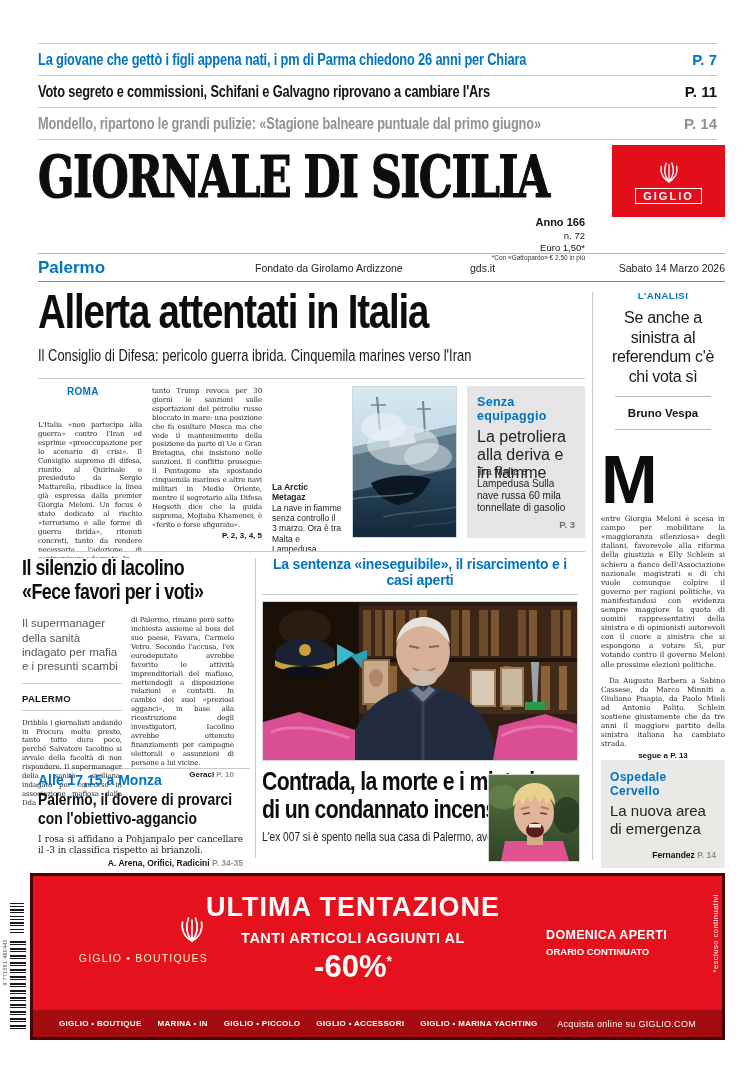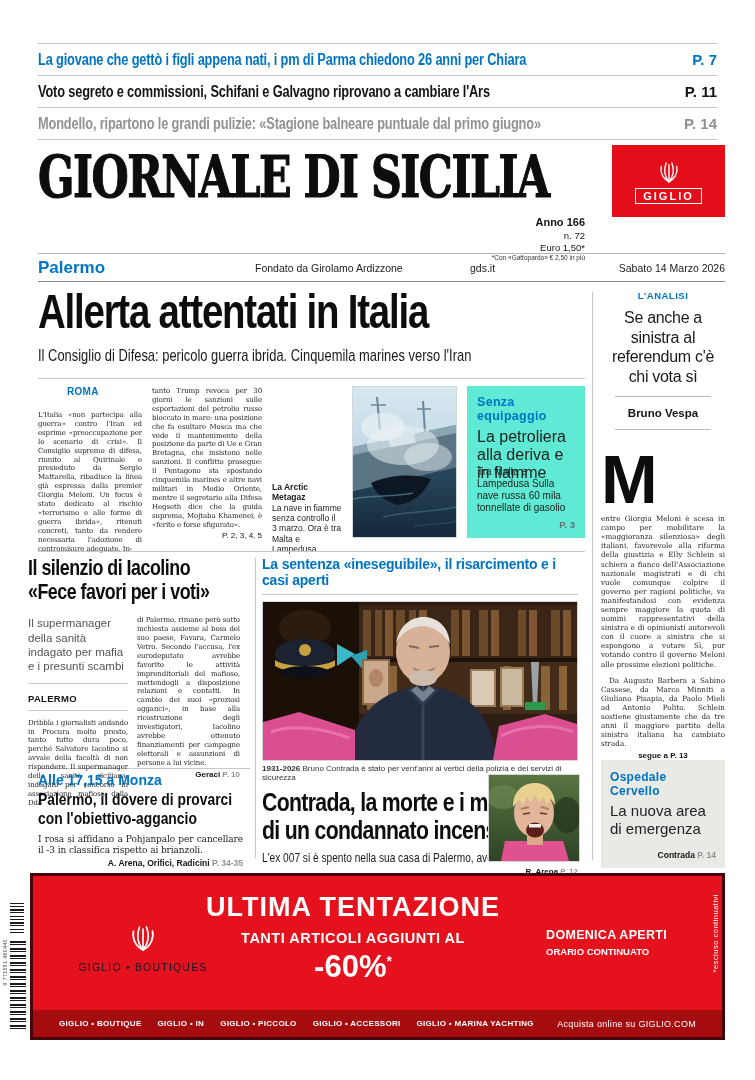--- a/index.html
+++ b/index.html
@@ -38,48 +38,48 @@
   
   .lead{position:absolute;left:38px;top:288px;width:547px;}
   .lead-h{font-size:48px;font-weight:bold;letter-spacing:-1.5px;line-height:1.02;color:#0d0d0d;
       transform:scaleX(.8);transform-origin:left center;white-space:nowrap;}
   .lead-sub{margin-top:9px;font-size:17px;color:#1a1a1a;transform:scaleX(.76);transform-origin:left center;white-space:nowrap;}
   .lead-cols{position:absolute;left:38px;top:378px;width:547px;height:172px;border-top:1px solid #c8c8c8;
       display:flex;gap:10px;padding-top:7px;box-sizing:content-box;overflow:hidden;}
   .kicker{color:#0074c4;font-weight:bold;font-size:10px;letter-spacing:.3px;}
   .serif{font-family:"DejaVu Serif",serif;font-size:7px;line-height:8.9px;text-align:justify;
       letter-spacing:-.1px;color:#1e1e1e;}
-  .lc1{width:104px;} .lc1 .kicker{margin-bottom:14px;padding-left:29px;}
+  .lc1{width:104px;} .lc1 .kicker{margin-bottom:24px;padding-left:29px;}
   .lc2{width:110px;padding-top:1px;}
-  .pages{text-align:right;font-weight:normal;font-size:8px;margin-top:1px;font-family:"Liberation Sans",sans-serif;}
+  .pages{text-align:right;font-weight:bold;font-size:8px;margin-top:1px;font-family:"Liberation Sans",sans-serif;}
   .lcap{width:70px;display:flex;flex-direction:column;justify-content:flex-end;padding-bottom:4px;
       font-size:8.5px;line-height:1.2;color:#222;}
   .lcap b{display:block;margin-bottom:1px;}
   .lphoto{width:105px;height:152px;border:1px solid #cfd8dd;box-sizing:border-box;}
-  .lbox{flex:1;background:#5eead4;height:152px;box-sizing:border-box;padding:9px 10px;position:relative;}
+  .lbox{flex:1;background:#e5e5e5;height:152px;box-sizing:border-box;padding:9px 10px;position:relative;}
   .lbox .kicker{font-size:12.5px;}
   .lbox-title{font-size:16px;line-height:1.12;color:#222;margin-top:5px;}
   .lbox-body{font-size:10px;line-height:1.2;color:#222;position:absolute;left:10px;right:10px;bottom:24px;}
   .lbox-page{position:absolute;right:10px;bottom:8px;font-weight:bold;font-size:9.5px;color:#6b6f72;}
 
   
-  .iacolino{position:absolute;left:28px;top:556px;width:212px;}
+  .iacolino{position:absolute;left:22px;top:556px;width:212px;}
   .ia-h{font-size:21.5px;font-weight:bold;letter-spacing:-.6px;line-height:1.12;color:#0d0d0d;
       transform:scaleX(.83);transform-origin:left center;white-space:nowrap;}
   .ia-cols{display:flex;gap:9px;margin-top:12px;}
   .iac1{width:100px;} .iac2{width:103px;}
   .ia-sub{font-size:11.5px;line-height:1.25;color:#555;}
   .ia-krow{border-top:1px solid #c8c8c8;border-bottom:1px solid #c8c8c8;margin:9px 0 8px;padding:4px 0;}
   .ia-kick{font-size:9.5px;font-weight:bold;color:#141414;letter-spacing:.3px;}
   .byline{text-align:right;font-weight:bold;font-size:8px;margin-top:2px;}
   .byline .pg{color:#8f9193;}
 
   
   .contrada{position:absolute;left:262px;top:556px;width:316px;}
-  .con-kick{color:#0074c4;font-weight:bold;font-size:14px;letter-spacing:-.2px;}
+  .con-kick{color:#0074c4;font-weight:bold;font-size:14px;letter-spacing:-.2px;text-align:center;}
   .con-rule{height:1px;background:#c8c8c8;margin:6px 0 6px;}
   .con-photo{width:316px;height:160px;border:1px solid #d5d5d5;box-sizing:border-box;}
   .con-cap{font-size:8px;color:#333;margin-top:3px;}
   .con-h{font-size:25px;font-weight:bold;letter-spacing:-.8px;line-height:1.1;color:#0d0d0d;margin-top:7px;
       transform:scaleX(.85);transform-origin:left center;white-space:nowrap;}
   .con-sub{font-size:13px;color:#1a1a1a;margin-top:6px;transform:scaleX(.78);transform-origin:left center;white-space:nowrap;}
 
   
   .monza{position:absolute;left:38px;top:772px;width:547px;height:90px;}
   .mo-kick{color:#0074c4;font-weight:bold;font-size:14px;}
@@ -102,21 +102,21 @@
   .segue{text-align:center;font-weight:bold;font-size:8px;margin-top:3px;}
   .rail-box{margin-top:auto;background:#e9e9e6;padding:10px 9px 8px;}
   .rail-box .kicker{font-size:12px;}
   .rb-title{font-size:15px;line-height:1.18;color:#222;margin-top:4px;}
   .rb-by{text-align:right;font-weight:bold;font-size:8.5px;margin-top:12px;}
   .rb-by .pg{color:#8f9193;}
 
   
   .ad{position:absolute;left:30px;top:873px;width:695px;height:167px;background:#e5111c;
       border:3px solid #460609;box-sizing:border-box;}
-  .ad-logo{position:absolute;left:45px;top:47px;width:130px;text-align:center;color:#0f172a;}
+  .ad-logo{position:absolute;left:45px;top:38px;width:130px;text-align:right;color:#fef9c3;}
   .ad-logo-text{font-size:10.5px;letter-spacing:1.2px;margin-top:4px;}
   .ad-center{position:absolute;left:155px;width:330px;top:16px;text-align:center;color:#fff;}
   .ad-title{font-size:27px;font-weight:bold;letter-spacing:1px;}
   .ad-sub{font-size:14.5px;font-weight:bold;margin-top:7px;letter-spacing:.5px;}
   .ad-disc{font-size:31px;font-weight:bold;margin-top:3px;}
   .ad-disc sup{font-size:14px;}
   .ad-right{position:absolute;right:55px;top:52px;color:#fff;}
   .ad-r1{font-size:12.5px;font-weight:bold;letter-spacing:.3px;}
   .ad-r2{font-size:9.5px;font-weight:bold;margin-top:4px;}
   .ad-vnote{position:absolute;right:2px;top:18px;color:#fff;font-size:7.5px;
@@ -326,24 +326,20 @@
         <path d="M84 158 C90 112 120 86 160 84 C202 86 228 110 234 158 Z" fill="#222c3e"></path>
         <path d="M160 84 L160 158" stroke="#39455a" stroke-width="3"></path>
         <path d="M144 88 L160 104 L176 88 L168 84 L160 92 L152 84 Z" fill="#2e3a50"></path>
         <polygon points="148,88 160,100 172,88 166,84 160,90 154,84" fill="#8a93a0" opacity=".8"></polygon>
         <path d="M0 158 L0 120 L36 110 L92 128 L92 158 Z" fill="#d94f92"></path>
         <path d="M8 130 C28 122 60 126 86 136" stroke="#e873ab" stroke-width="3" fill="none"></path>
         <path d="M230 158 L236 124 L282 112 L314 122 L314 158 Z" fill="#d94f92"></path>
         <path d="M238 134 C262 122 292 122 310 130" stroke="#e873ab" stroke-width="3" fill="none"></path>
       </svg>
     </div>
-    <div class="con-cap">
-      <b>1931-2026</b>
-      <span>Bruno Contrada è stato per vent'anni ai vertici della polizia e dei servizi di sicurezza</span>
-    </div>
     <div class="con-h">
       <div>Contrada, la morte e i misteri</div>
       <div>di un condannato incensurato</div>
     </div>
     <div class="con-sub">L'ex 007 si è spento nella sua casa di Palermo, aveva 94 anni</div>
     <div class="byline">
       <span>R. Arena</span>
       <span class="pg">P. 12</span>
     </div>
   </div>
@@ -391,21 +387,21 @@
     <div class="dropcap">M</div>
     <div class="rail-body">
       <p>entre Giorgia Meloni è scesa in campo per mobilitare la «maggioranza silenziosa» degli italiani, favorevole alla riforma della giustizia e Elly Schlein si schiera a fianco dell'Associazione nazionale magistrati e di chi vuole comunque colpire il governo per ragioni politiche, va manifestandosi con evidenza sempre maggiore la quota di uomini rappresentativi della sinistra e di opinionisti autorevoli con il cuore a sinistra che si espongono a votare Sì, pur votando contro il governo Meloni alle prossime elezioni politiche.</p>
       <p>Da Augusto Barbera a Sabino Cassese, da Marco Minniti a Giuliano Pisapia, da Paolo Mieli ad Antonio Polito. Schlein sostiene giustamente che da tre anni il maggiore partito della sinistra italiana ha cambiato strada.</p>
     </div>
     <div class="segue">segue a P. 13</div>
     <div class="rail-box">
       <div class="kicker">Ospedale Cervello</div>
       <div class="rb-title">La nuova area di emergenza</div>
       <div class="rb-by">
-        <span>Contrada</span>
+        <span>Fernandez</span>
         <span class="pg">P. 14</span>
       </div>
     </div>
   </div>
 
   <div class="ad">
     <div class="ad-logo">
       <svg width="32" height="30" viewBox="0 0 32 30">
         <g fill="none" stroke="#ffffff" stroke-width="1.7" stroke-linecap="round">
           <path d="M16 27 L16 6"></path>
@@ -422,21 +418,21 @@
       <div class="ad-sub">TANTI ARTICOLI AGGIUNTI AL</div>
       <div class="ad-disc"><span>-60%</span><sup>*</sup></div>
     </div>
     <div class="ad-right">
       <div class="ad-r1">DOMENICA APERTI</div>
       <div class="ad-r2">ORARIO CONTINUATO</div>
     </div>
     <div class="ad-vnote">*escluso continuativi</div>
     <div class="ad-bar">
       <span>GIGLIO • BOUTIQUE</span>
-      <span>GIGLIO • IN</span>
+      <span>MARINA • IN</span>
       <span>GIGLIO • PICCOLO</span>
       <span>GIGLIO • ACCESSORI</span>
       <span>GIGLIO • MARINA YACHTING</span>
       <span class="ad-online">Acquista online su GIGLIO.COM</span>
     </div>
   </div>
 
   <div class="barcode">
     <div class="bc-seg1"></div>
     <div class="bc-seg2"></div>

